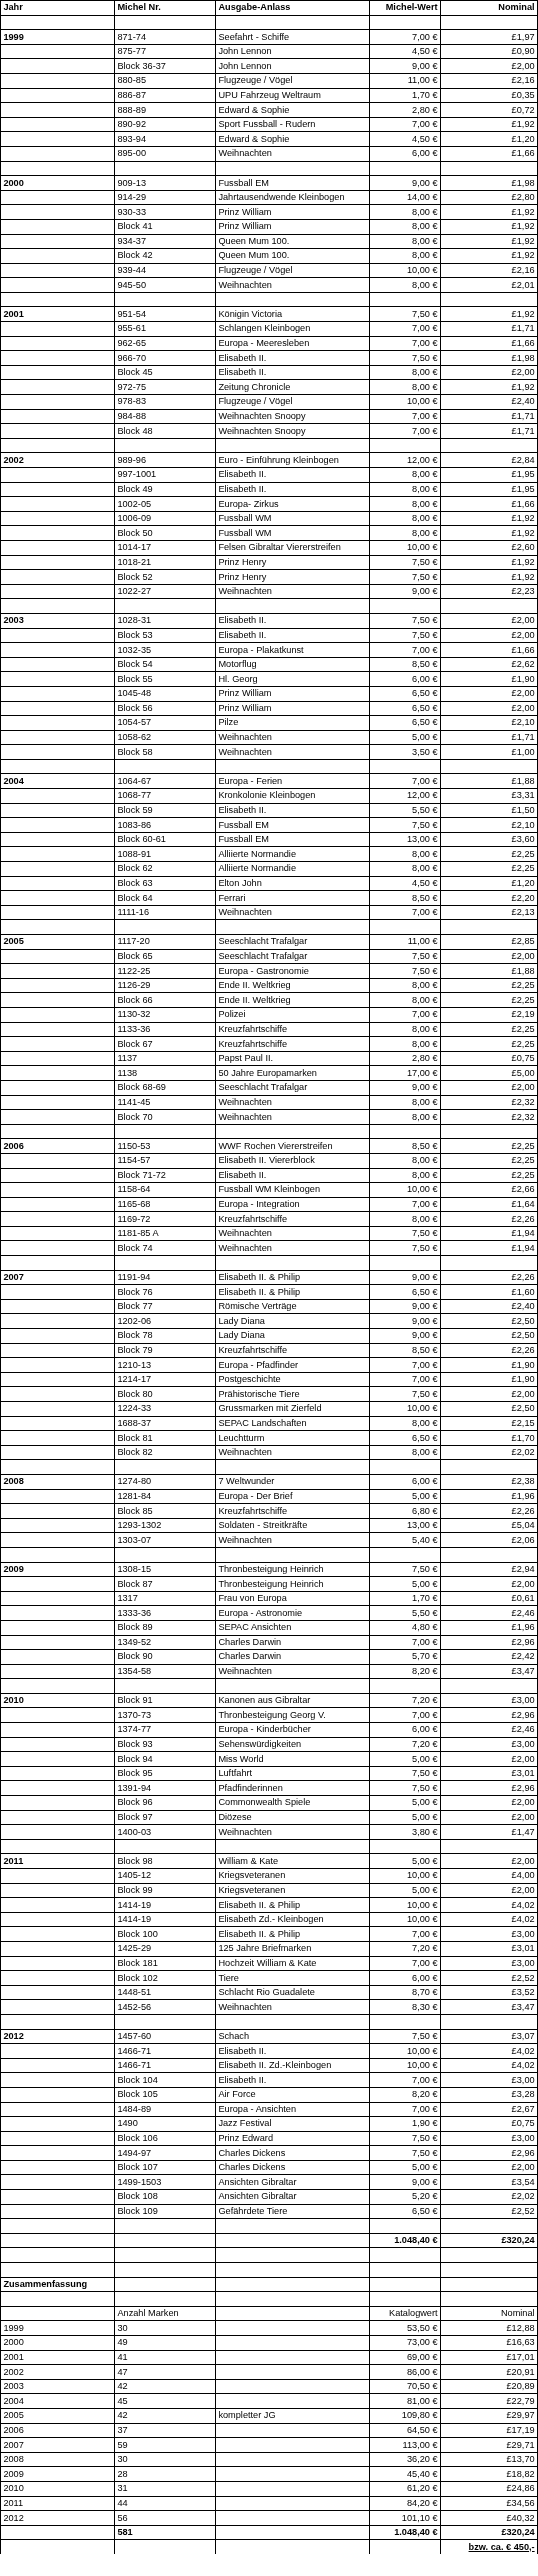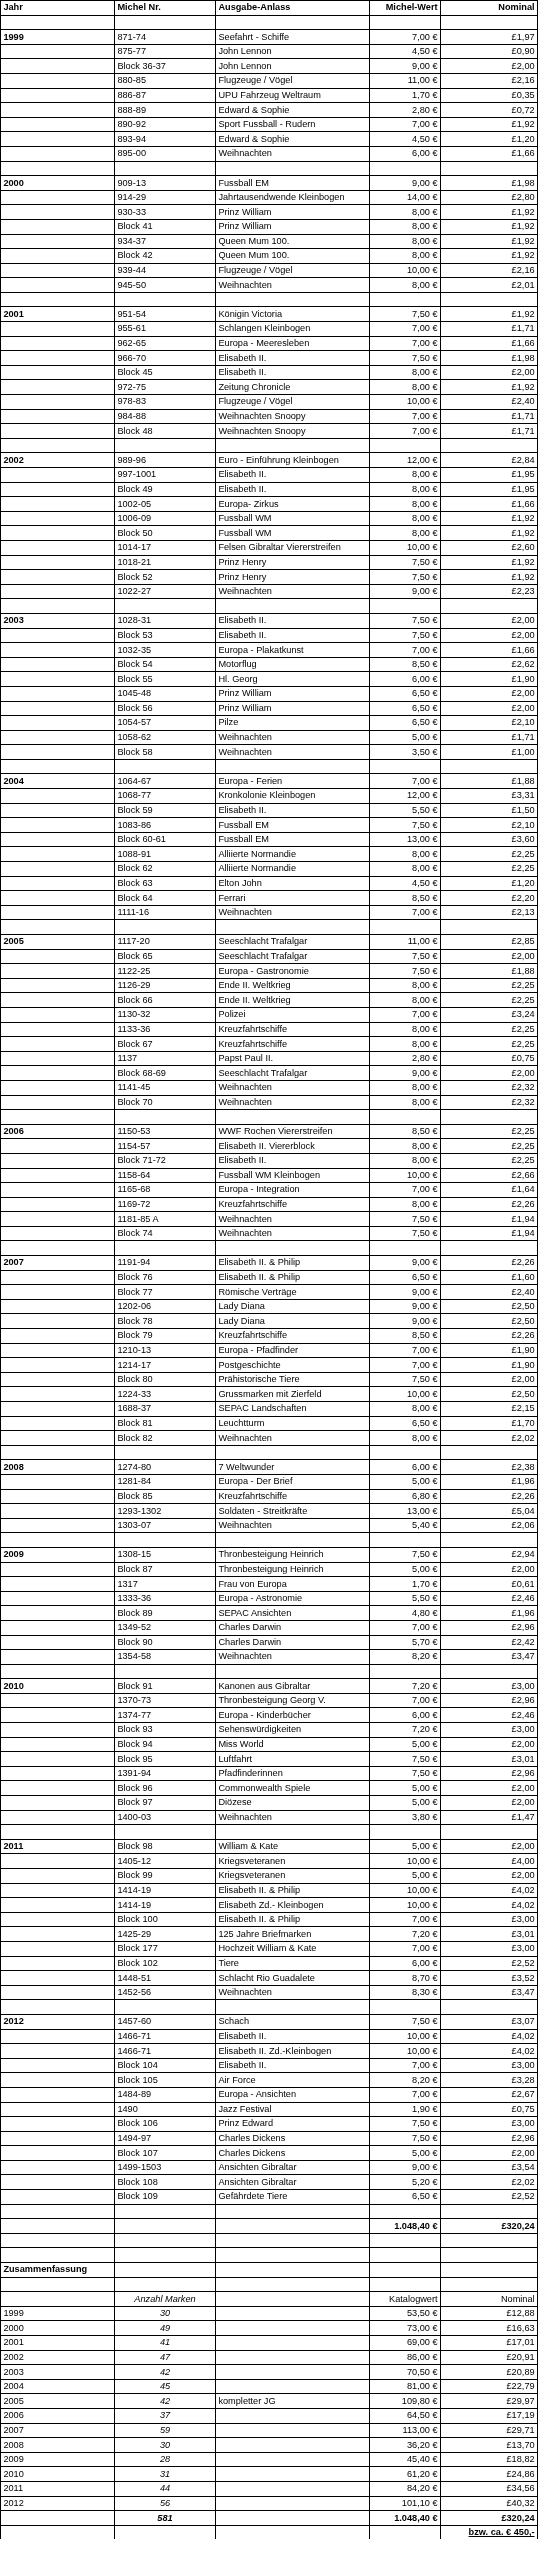--- a/index.html
+++ b/index.html
@@ -38,21 +38,21 @@
   
   tr.h td { font-weight: bold; }
   tr.h td.c3 { padding-right: 2.4px; margin-top: 40px; }
   
   tr.d td.c0 { font-weight: bold; }
   
   tr.T td { font-weight: bold; }
   
   tr.Z td.c0 { font-weight: bold; }
   
-  tr.sh td.c1, tr.sd td.c1, tr.st td.c1 { text-align: center; font-style: italic; }
+  tr.sh td.c1, tr.sd td.c1, tr.st td.c1 { text-align: left; }
   tr.st td { font-weight: bold; }
   
   tr.sn td { border-bottom: none; }
   tr.sn td.c4 { font-weight: bold; text-decoration: underline; }
 </style>
 </head>
 <body>
 
 <div class="sheet">
   <table class="grid">
@@ -545,21 +545,21 @@
           <td class="c1">Block 66</td>
           <td class="c2">Ende II. Weltkrieg</td>
           <td class="c3">8,00 €</td>
           <td class="c4">£2,25</td>
         </tr>
         <tr class="d">
           <td class="c0"></td>
           <td class="c1">1130-32</td>
           <td class="c2">Polizei</td>
           <td class="c3">7,00 €</td>
-          <td class="c4">£3,24</td>
+          <td class="c4">£2,19</td>
         </tr>
         <tr class="d">
           <td class="c0"></td>
           <td class="c1">1133-36</td>
           <td class="c2">Kreuzfahrtschiffe</td>
           <td class="c3">8,00 €</td>
           <td class="c4">£2,25</td>
         </tr>
         <tr class="d">
           <td class="c0"></td>
@@ -567,20 +567,27 @@
           <td class="c2">Kreuzfahrtschiffe</td>
           <td class="c3">8,00 €</td>
           <td class="c4">£2,25</td>
         </tr>
         <tr class="d">
           <td class="c0"></td>
           <td class="c1">1137</td>
           <td class="c2">Papst Paul II.</td>
           <td class="c3">2,80 €</td>
           <td class="c4">£0,75</td>
+        </tr>
+        <tr class="d">
+          <td class="c0"></td>
+          <td class="c1">1138</td>
+          <td class="c2">50 Jahre Europamarken</td>
+          <td class="c3">17,00 €</td>
+          <td class="c4">£5,00</td>
         </tr>
         <tr class="d">
           <td class="c0"></td>
           <td class="c1">Block 68-69</td>
           <td class="c2">Seeschlacht Trafalgar</td>
           <td class="c3">9,00 €</td>
           <td class="c4">£2,00</td>
         </tr>
         <tr class="d">
           <td class="c0"></td>
@@ -990,21 +997,21 @@
         </tr>
         <tr class="d">
           <td class="c0"></td>
           <td class="c1">1425-29</td>
           <td class="c2">125 Jahre Briefmarken</td>
           <td class="c3">7,20 €</td>
           <td class="c4">£3,01</td>
         </tr>
         <tr class="d">
           <td class="c0"></td>
-          <td class="c1">Block 177</td>
+          <td class="c1">Block 181</td>
           <td class="c2">Hochzeit William &amp; Kate</td>
           <td class="c3">7,00 €</td>
           <td class="c4">£3,00</td>
         </tr>
         <tr class="d">
           <td class="c0"></td>
           <td class="c1">Block 102</td>
           <td class="c2">Tiere</td>
           <td class="c3">6,00 €</td>
           <td class="c4">£2,52</td>

